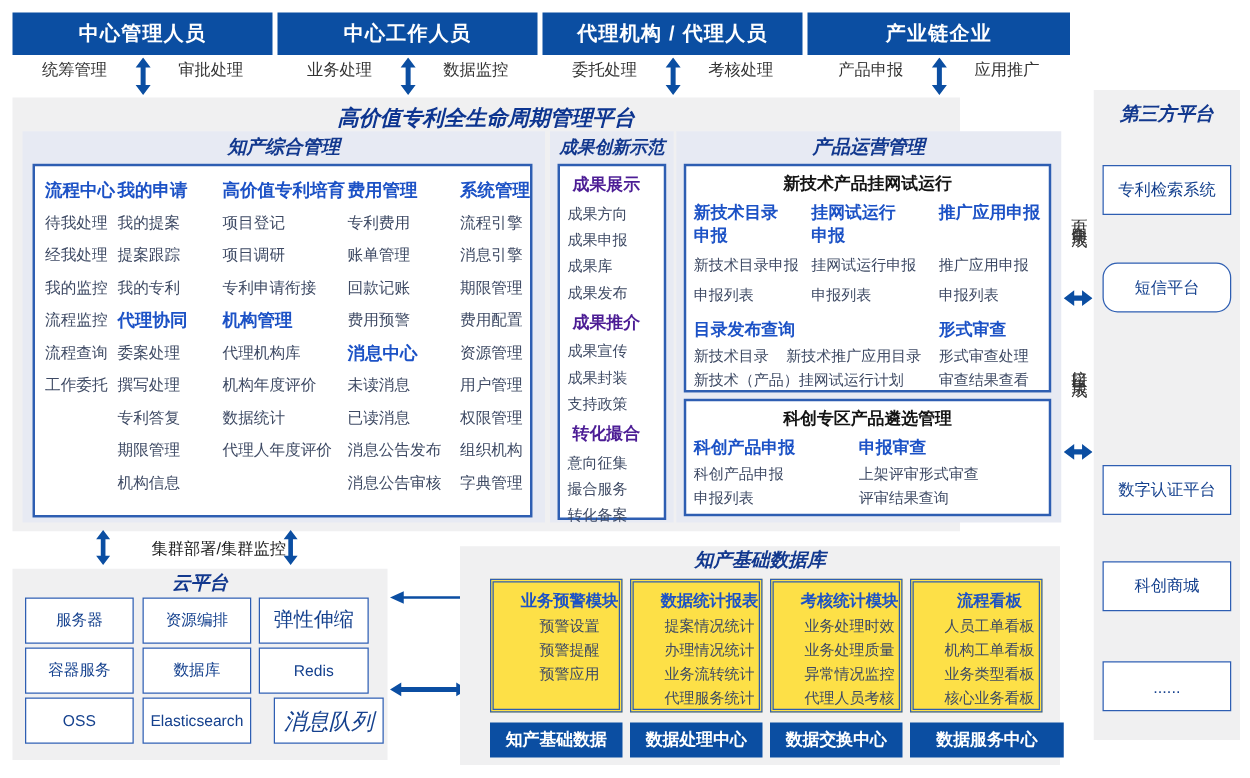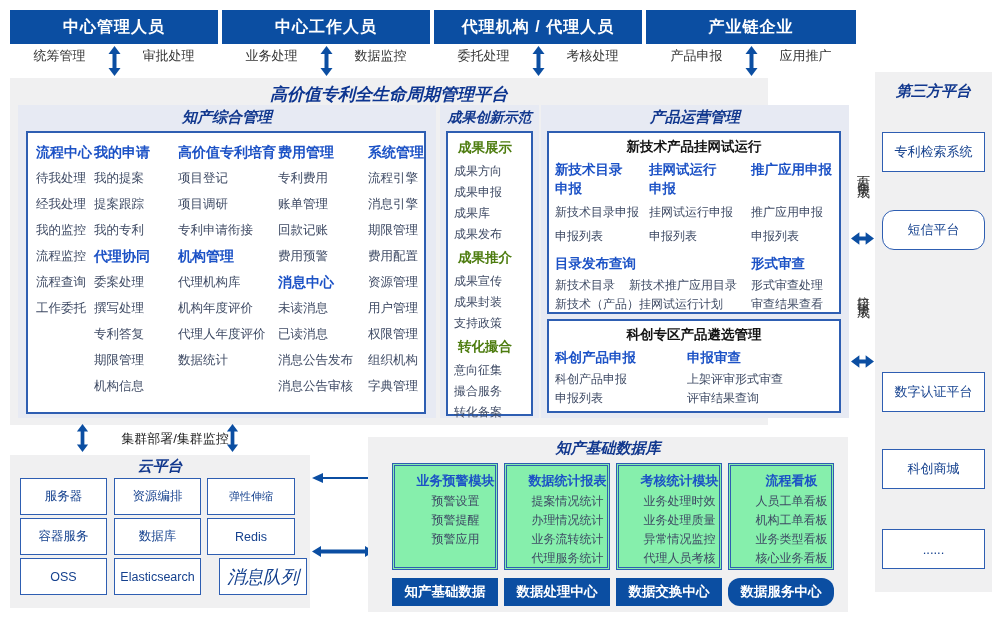--- a/index.html
+++ b/index.html
@@ -17,35 +17,35 @@
   .maintitle{font-size:17px;font-weight:bold;font-style:italic;color:#0d3590;text-align:center;white-space:nowrap;}
   .sectitle{font-weight:bold;font-style:italic;color:#12388e;text-align:center;white-space:nowrap;}
   .wbox{position:absolute;background:#fff;border:2px solid #2e5eb2;box-sizing:border-box;}
   .thinbox{position:absolute;background:#fff;border:1.5px solid #2e5eb2;box-sizing:border-box;
            display:flex;align-items:center;justify-content:center;color:#15418e;}
   
   .ipcols{display:flex;padding:6px 0 0 8px;}
   .iphead{font-size:14px;font-weight:bold;color:#1c52c6;line-height:26px;white-space:nowrap;}
   .ipitem{font-size:12.5px;color:#3e4a64;line-height:26px;white-space:nowrap;}
   
-  .achhead{font-size:13.5px;font-weight:bold;color:#4d7c0f;line-height:26px;padding-left:10px;white-space:nowrap;}
+  .achhead{font-size:13.5px;font-weight:bold;color:#4c1d95;line-height:26px;padding-left:10px;white-space:nowrap;}
   .achitem{font-size:12px;color:#3e4a64;line-height:21px;padding-left:6px;white-space:nowrap;}
   
   .blacktitle{font-size:13.5px;font-weight:bold;color:#141414;text-align:center;white-space:nowrap;}
   .pocols{display:flex;padding:4px 0 0 6px;}
   .pohead{font-size:13.5px;font-weight:bold;color:#1c52c6;line-height:19px;white-space:pre-line;min-height:38px;margin-bottom:2px;}
   .poitem{font-size:12px;color:#3e4a64;line-height:24px;white-space:nowrap;}
   .r2head{font-size:13.5px;font-weight:bold;color:#1c52c6;line-height:24px;white-space:nowrap;}
   .r2line{font-size:12px;color:#3e4a64;line-height:19px;white-space:nowrap;}
   
   .vtext{writing-mode:vertical-rl;font-size:13px;color:#333;letter-spacing:3px;line-height:16px;}
   
   .cluster{font-size:13px;color:#222;white-space:nowrap;}
   
-  .modbox{position:absolute;background:#86efac;border:3px double #2e5eb2;box-sizing:border-box;text-align:center;padding-left:21px;}
+  .modbox{position:absolute;background:#fde047;border:3px double #2e5eb2;box-sizing:border-box;text-align:center;padding-left:21px;}
   .modhead{font-size:13px;font-weight:bold;color:#1c52c6;line-height:22px;margin-top:4px;white-space:nowrap;}
   .moditem{font-size:12px;color:#3e4a64;line-height:19px;white-space:nowrap;}
   .dcbar{position:absolute;background:#0b4ea2;color:#fff;font-weight:bold;font-size:13.5px;
          display:flex;align-items:center;justify-content:center;white-space:nowrap;}
   .arrow{fill:#0b4ea2;}
 </style>
 </head>
 <body>
 
 <div class="canvas">
@@ -129,22 +129,22 @@
             <div class="iphead">高价值专利培育</div>
             <div>
                 <div class="ipitem">项目登记</div>
                 <div class="ipitem">项目调研</div>
                 <div class="ipitem">专利申请衔接</div>
               </div>
             <div class="iphead">机构管理</div>
             <div>
                 <div class="ipitem">代理机构库</div>
                 <div class="ipitem">机构年度评价</div>
+                <div class="ipitem">数据统计</div>
                 <div class="ipitem">代理人年度评价</div>
-                <div class="ipitem">数据统计</div>
               </div>
           </div>
           <div style="width:90px;">
             <div class="iphead">费用管理</div>
             <div>
                 <div class="ipitem">专利费用</div>
                 <div class="ipitem">账单管理</div>
                 <div class="ipitem">回款记账</div>
                 <div class="ipitem">费用预警</div>
               </div>
@@ -292,21 +292,21 @@
     </svg>
   <div class="abs cluster" style="left:100px;top:430px;width:150px;text-align:center;">集群部署/集群监控</div>
   <svg class="abs" style="left:226px;top:424px;" width="13" height="28" viewBox="0 0 12 30">
       <path class="arrow" d="M6 0 L12 8 L8 8 L8 22 L12 22 L6 30 L0 22 L4 22 L4 8 L0 8 Z"></path>
     </svg>
 
   <div class="abs panel" style="left:10px;top:455px;width:300px;height:153px;">
     <div class="abs sectitle" style="left:0;right:0;top:2px;font-size:15px;">云平台</div>
     <div class="thinbox" style="left:10px;top:23px;width:87px;height:37px;font-size:12.5px;">服务器</div>
     <div class="thinbox" style="left:104px;top:23px;width:87px;height:37px;font-size:12.5px;">资源编排</div>
-    <div class="thinbox" style="left:197px;top:23px;width:88px;height:37px;font-size:11px;">弹性伸缩</div>
+    <div class="thinbox" style="left:197px;top:23px;width:88px;height:37px;font-size:16px;">弹性伸缩</div>
     <div class="thinbox" style="left:10px;top:63px;width:87px;height:37px;font-size:12.5px;">容器服务</div>
     <div class="thinbox" style="left:104px;top:63px;width:87px;height:37px;font-size:12.5px;">数据库</div>
     <div class="thinbox" style="left:197px;top:63px;width:88px;height:37px;font-size:12.5px;">Redis</div>
     <div class="thinbox" style="left:10px;top:103px;width:87px;height:37px;font-size:12.5px;">OSS</div>
     <div class="thinbox" style="left:104px;top:103px;width:87px;height:37px;font-size:12.5px;">Elasticsearch</div>
     <div class="thinbox" style="left:209px;top:103px;width:88px;height:37px;font-size:18px;font-style:italic;">消息队列</div>
   </div>
 
   <svg class="abs" style="left:312px;top:472px;" width="84" height="12" viewBox="0 0 84 12">
       <path class="arrow" d="M0 6 L11 1 L11 11 Z"></path>
@@ -351,16 +351,16 @@
           <div class="moditem">人员工单看板</div>
           <div class="moditem">机构工单看板</div>
           <div class="moditem">业务类型看板</div>
           <div class="moditem">核心业务看板</div>
         </div>
     </div>
 
     <div class="dcbar" style="left:24px;top:141px;width:106px;height:28px;">知产基础数据</div>
     <div class="dcbar" style="left:136px;top:141px;width:106px;height:28px;">数据处理中心</div>
     <div class="dcbar" style="left:248px;top:141px;width:106px;height:28px;">数据交换中心</div>
-    <div class="dcbar" style="left:360px;top:141px;width:106px;height:28px;border-radius:12px;">数据服务中心</div>
+    <div class="dcbar" style="left:360px;top:141px;width:123px;height:28px;">数据服务中心</div>
   </div>
 
 </div>
 
 </body></html>

